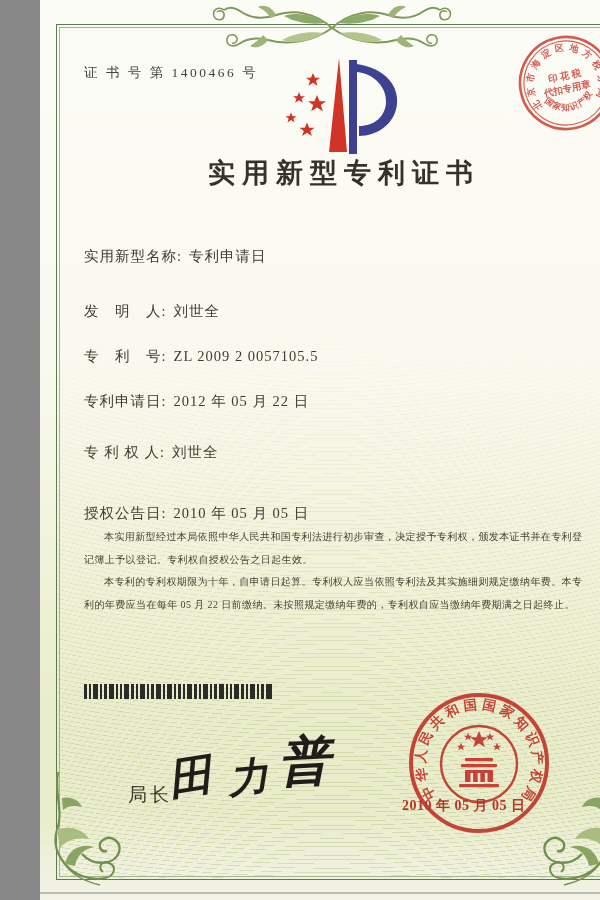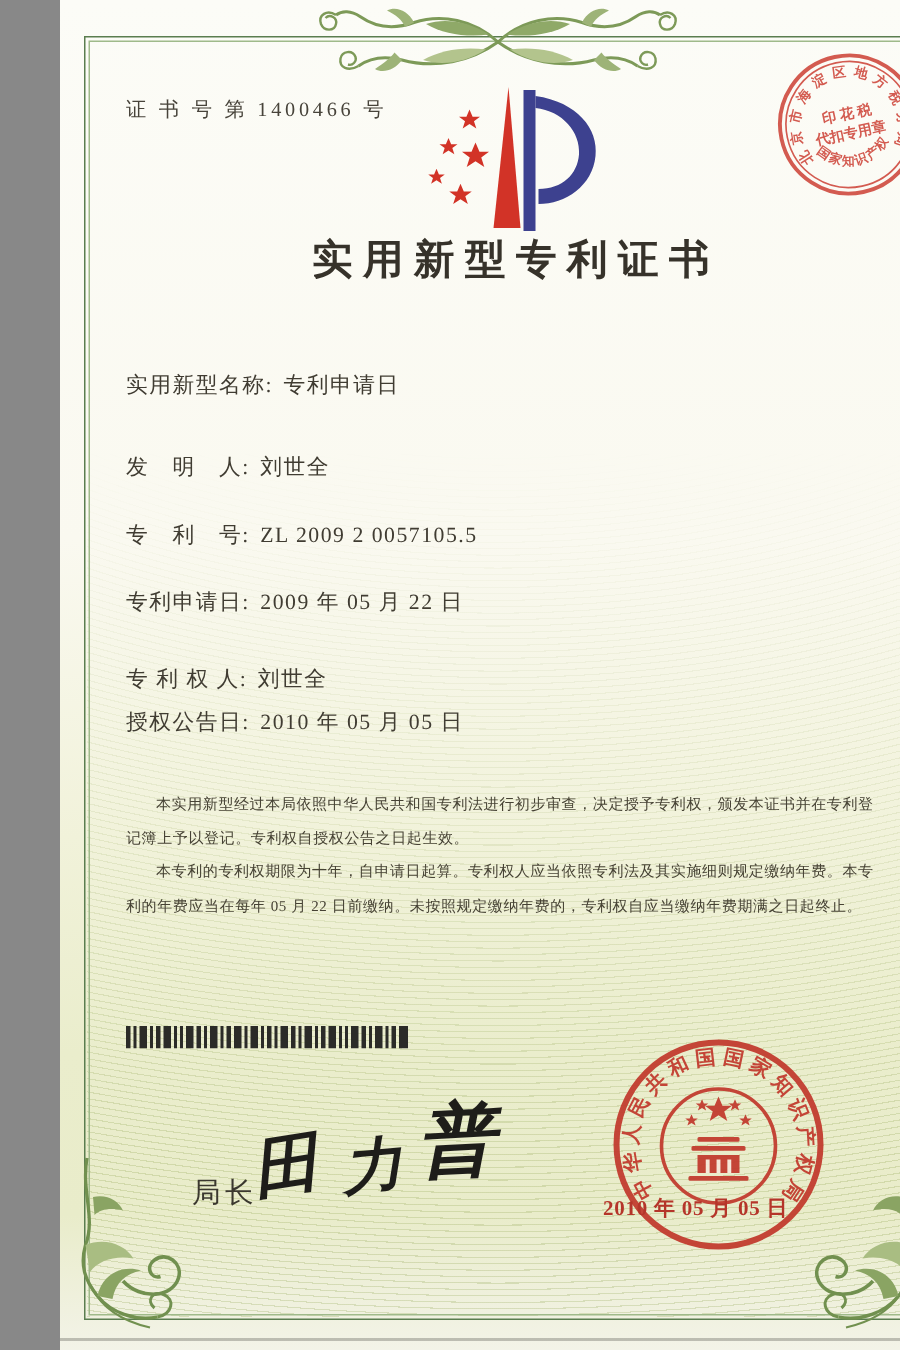--- a/index.html
+++ b/index.html
@@ -28,21 +28,21 @@
 
   .cert-no{position:absolute;left:44px;top:64px;font-size:13.5px;letter-spacing:2.5px;color:#47433a;}
 
   .logo{position:absolute;left:237px;top:56px;width:126px;height:106px;}
 
   .title{position:absolute;left:0;right:0;top:155px;text-align:center;
     font-size:27px;font-weight:700;letter-spacing:7px;color:#36322a;padding-left:24px;}
 
   .fields{position:absolute;left:44px;top:247px;width:530px;font-size:14.5px;color:#403c32;}
   .field-row{position:absolute;left:0;letter-spacing:1px;white-space:nowrap;}
-  .fr0{top:0;} .fr1{top:55px;} .fr2{top:100px;} .fr3{top:145px;} .fr4{top:196px;} .fr5{top:225px;}
+  .fr0{top:0;} .fr1{top:55px;} .fr2{top:100px;} .fr3{top:145px;} .fr4{top:196px;} .fr5{top:257px;}
   .field-value{margin-left:7px;}
 
   .body-text{position:absolute;left:44px;right:38px;top:526px;color:#464234;}
   .body-text p{margin:0;text-indent:2em;font-size:10px;line-height:22.6px;letter-spacing:.4px;}
 
   .barcode{position:absolute;left:44px;top:684px;width:192px;height:15px;}
 
   .director-row{position:absolute;left:88px;top:782px;font-size:19px;letter-spacing:3px;color:#3b382f;}
   .signature{position:absolute;left:126px;top:734px;width:180px;height:86px;color:#1e1d1a;}
   .sig-char{position:absolute;font-style:italic;font-weight:700;line-height:1;}
@@ -153,21 +153,21 @@
     <div class="field-row fr0">
       <span>实用新型名称:</span><span class="field-value">专利申请日</span>
     </div>
     <div class="field-row fr1">
       <span>发　明　人:</span><span class="field-value">刘世全</span>
     </div>
     <div class="field-row fr2">
       <span>专　利　号:</span><span class="field-value">ZL 2009 2 0057105.5</span>
     </div>
     <div class="field-row fr3">
-      <span>专利申请日:</span><span class="field-value">2009 年 05 月 22 日</span>
+      <span>专利申请日:</span><span class="field-value">2012 年 05 月 22 日</span>
     </div>
     <div class="field-row fr4">
       <span>专 利 权 人:</span><span class="field-value">刘世全</span>
     </div>
     <div class="field-row fr5">
       <span>授权公告日:</span><span class="field-value">2010 年 05 月 05 日</span>
     </div>
   </div>
 
   <div class="body-text">

